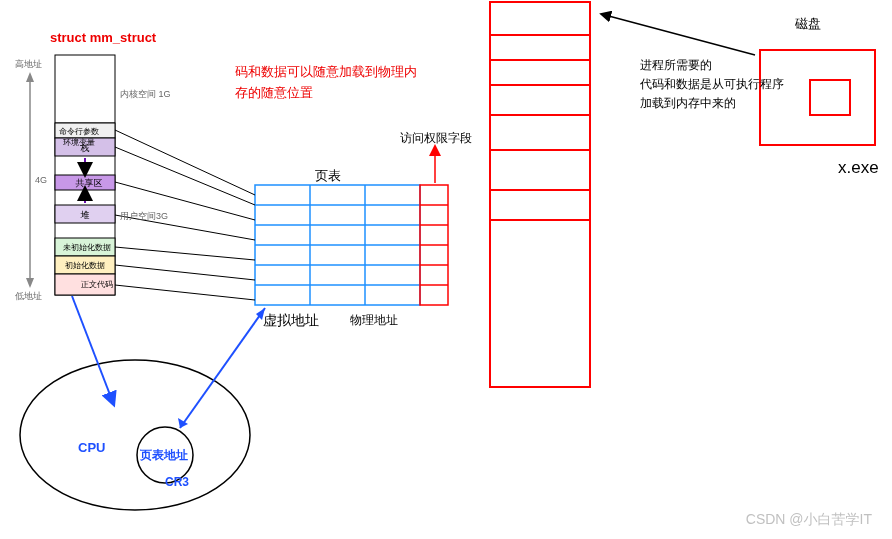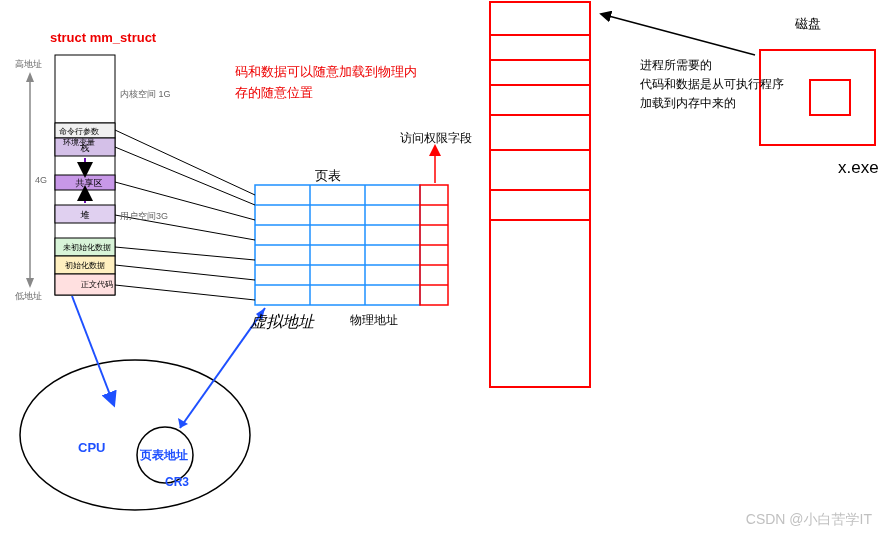--- a/index.html
+++ b/index.html
@@ -113,21 +113,21 @@
 
 <div class="abs" style="left:57px;top:126px;font-size:8px;width:44px;text-align:center;">命令行参数环境变量</div>
 <div class="abs" style="left:57px;top:142px;font-size:9px;width:56px;text-align:center;">栈</div>
 <div class="abs" style="left:57px;top:177px;font-size:9px;width:64px;text-align:center;">共享区</div>
 <div class="abs" style="left:57px;top:209px;font-size:9px;width:56px;text-align:center;">堆</div>
 <div class="abs" style="left:57px;top:242px;font-size:8px;width:60px;text-align:center;">未初始化数据</div>
 <div class="abs" style="left:57px;top:260px;font-size:8px;width:56px;text-align:center;">初始化数据</div>
 <div class="abs" style="left:57px;top:279px;font-size:8px;width:80px;text-align:center;">正文代码</div>
 
 <div class="abs" style="left:315px;top:167px;font-size:13px;">页表</div>
-<div class="abs" style="left:250px;top:312px;font-size:16px;font-style:italic;">虚拟地址</div>
+<div class="abs" style="left:263px;top:312px;font-size:14px;">虚拟地址</div>
 <div class="abs" style="left:350px;top:312px;font-size:12px;text-align:right;">物理地址</div>
 <div class="abs" style="left:400px;top:130px;font-size:12px;">访问权限字段</div>
 
 <div class="abs" style="left:235px;top:62px;color:#e00;font-size:13px;line-height:1.6;">
   <div>码和数据可以随意加载到物理内</div>
   <div>存的随意位置</div>
 </div>
 
 <div class="abs" style="left:640px;top:56px;font-size:12px;line-height:1.6;">
   <div>进程所需要的</div>

